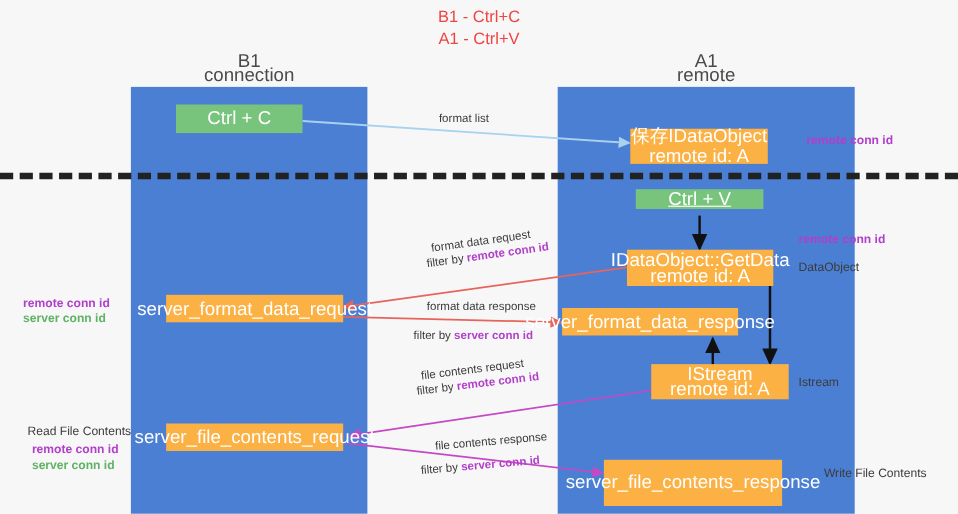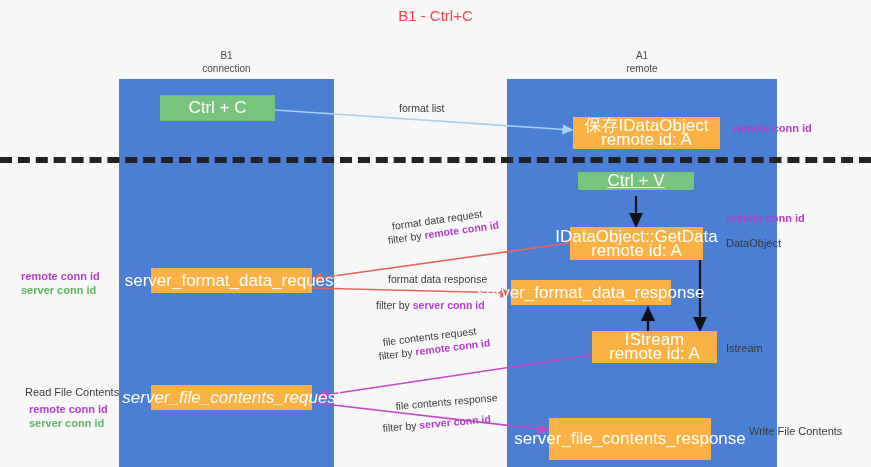--- a/index.html
+++ b/index.html
@@ -11,21 +11,21 @@
     overflow:hidden;
     color:#3c3c3c;
   }
   #stage{position:absolute;left:0;top:0;width:871px;height:467px;}
   svg#wires{position:absolute;left:0;top:0;width:871px;height:467px;pointer-events:none;}
 
   .lane{position:absolute;background:#4a7fd4;}
   .lane-b1{left:119px;top:79px;width:215px;height:388px;}
   .lane-a1{left:507px;top:79px;width:270px;height:388px;}
 
-  .col-head{position:absolute;text-align:center;font-size:10px;line-height:13px;color:#4a4a4a;}
+  .col-head{position:absolute;text-align:center;font-size:17px;line-height:13px;color:#4a4a4a;}
   .col-head .big{display:block;}
 
   .title{position:absolute;left:0;top:6px;width:871px;text-align:center;
          font-size:15px;line-height:20px;color:#ef4444;}
 
   .node{position:absolute;box-sizing:border-box;display:flex;flex-direction:column;
         align-items:center;justify-content:center;text-align:center;
         font-size:17px;line-height:14px;color:#ffffff;}
   .node.green{background:#79c47d;}
   .node.orange{background:#fbb143;}
@@ -42,20 +42,21 @@
   .dashline{position:absolute;left:0;top:157px;width:871px;height:0;
             border-top:6px dashed #222;}
 </style>
 </head>
 <body>
 
 <div id="stage">
 
   <div class="title">
     <div>B1 - Ctrl+C</div>
+    <div>A1 - Ctrl+V</div>
   </div>
 
   <div class="col-head" style="left:119px;top:49px;width:215px;">
     <span class="big">B1</span>
     <span>connection</span>
   </div>
   <div class="col-head" style="left:507px;top:49px;width:270px;">
     <span class="big">A1</span>
     <span>remote</span>
   </div>
@@ -93,42 +94,42 @@
 
     <path d="M592,355 L318,396" stroke="#c449c4" stroke-width="1.6" fill="none" marker-end="url(#ahMag)"></path>
 
     <path d="M316,403 L548,430" stroke="#c449c4" stroke-width="1.6" fill="none" marker-end="url(#ahMag)"></path>
   </svg>
 
   <div class="dashline"></div>
 
   <div class="node green" style="left:160px;top:95px;width:115px;height:26px;">Ctrl + C</div>
 
-  <div class="node orange" style="left:573px;top:117px;width:147px;height:32px;">
+  <div class="node orange" style="left:573px;top:117px;width:125px;height:32px;justify-content:space-between;">
     <span>保存IDataObject</span>
     <span>remote id: A</span>
   </div>
 
   <div class="node green" style="left:578px;top:172px;width:116px;height:18px;text-decoration:underline;">Ctrl + V</div>
 
   <div class="node orange" style="left:570px;top:227px;width:133px;height:33px;">
     <span>IDataObject::GetData</span>
     <span>remote id: A</span>
   </div>
 
   <div class="node orange" style="left:151px;top:268px;width:161px;height:25px;text-align:right;">server_format_data_request</div>
 
   <div class="node orange" style="left:511px;top:280px;width:160px;height:25px;">server_format_data_response</div>
 
   <div class="node orange" style="left:592px;top:331px;width:125px;height:32px;">
     <span>IStream</span>
     <span>remote id: A</span>
   </div>
 
-  <div class="node orange" style="left:151px;top:385px;width:161px;height:25px;font-style:italic;">server_file_contents_request</div>
+  <div class="node orange" style="left:151px;top:385px;width:161px;height:25px;">server_file_contents_request</div>
 
   <div class="node orange" style="left:549px;top:418px;width:162px;height:42px;">server_file_contents_response</div>
 
   <div class="sidelab purple" style="left:733px;top:121px;">remote conn id</div>
   <div class="sidelab purple" style="left:726px;top:211px;">remote conn id</div>
   <div class="sidelab dark" style="left:726px;top:236px;">DataObject</div>
   <div class="sidelab dark" style="left:726px;top:341px;">Istream</div>
   <div class="sidelab dark" style="left:749px;top:424px;">Write File Contents</div>
 
   <div class="sidelab purple" style="left:21px;top:269px;">remote conn id</div>

